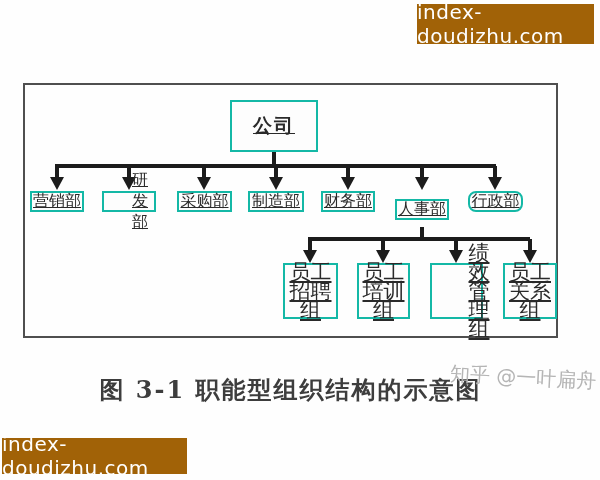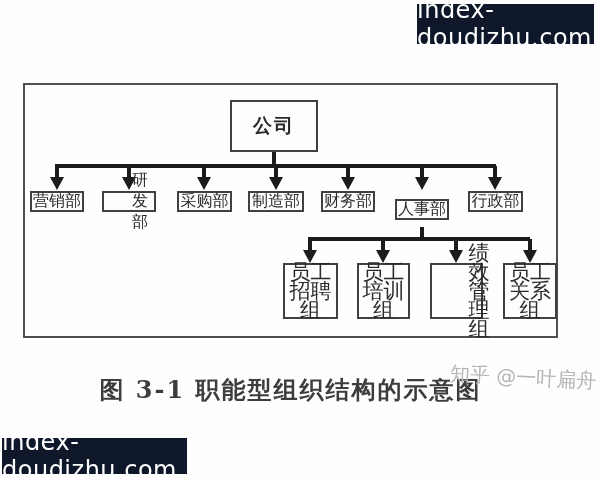--- a/index.html
+++ b/index.html
@@ -12,50 +12,51 @@
   }
   .canvas {
     position: absolute;
     left: 0; top: 0;
     width: 600px; height: 480px;
     background: #fefefe;
   }
   
   .wm {
     position: absolute;
-    background: #0f172a;
+    background: #a16207;
     color: #ffffff;
-    font-size: 24px;
+    font-size: 20px;
     display: flex;
     align-items: center;
     justify-content: center;
     letter-spacing: 0.5px;
   }
   .wm-top  { left: 417px; top: 4px;   width: 177px; height: 40px; }
   .wm-bot  { left: 2px;   top: 438px; width: 185px; height: 36px; }
 
   
   .frame {
     position: absolute;
     left: 23px; top: 83px;
     width: 535px; height: 255px;
     border: 2px solid #4f4f4f;
     background: transparent;
   }
 
   
   .node {
     position: absolute;
-    border: 2px solid #404040;
+    border: 2px solid #14b8a6;
     background: #fdfdfd;
     color: #2a2a2a;
     display: flex;
     align-items: center;
     justify-content: center;
     text-align: center;
+    text-decoration: underline;
   }
   .node-root {
     left: 230px; top: 100px;
     width: 88px; height: 52px;
     font-size: 19px;
     font-weight: 600;
     letter-spacing: 2px;
   }
   .node-dept {
     top: 191px; height: 21px;
@@ -149,21 +150,21 @@
   </div>
   <div class="node node-dept" style="left:177px; width:55px;">
     <span>采购部</span>
   </div>
   <div class="node node-dept" style="left:321px; width:54px;text-align:right;">
     <span>财务部</span>
   </div>
   <div class="node node-dept" style="left:395px; width:54px;margin-top:8px;">
     <span>人事部</span>
   </div>
-  <div class="node node-dept" style="left:468px; width:55px;">
+  <div class="node node-dept" style="left:468px; width:55px;border-radius:8px;">
     <span>行政部</span>
   </div>
 
   <div class="cline" style="left:420px; top:227px; width:4px; height:12px;"></div>
 
   <div class="cline" style="left:308px; top:237px; width:222px; height:4px;"></div>
 
   <div class="cline" style="left:308px; top:239px; width:4px; height:12px;"></div>
   <div class="cline" style="left:381px; top:239px; width:4px; height:12px;"></div>
   <div class="cline" style="left:454px; top:239px; width:4px; height:12px;"></div>

